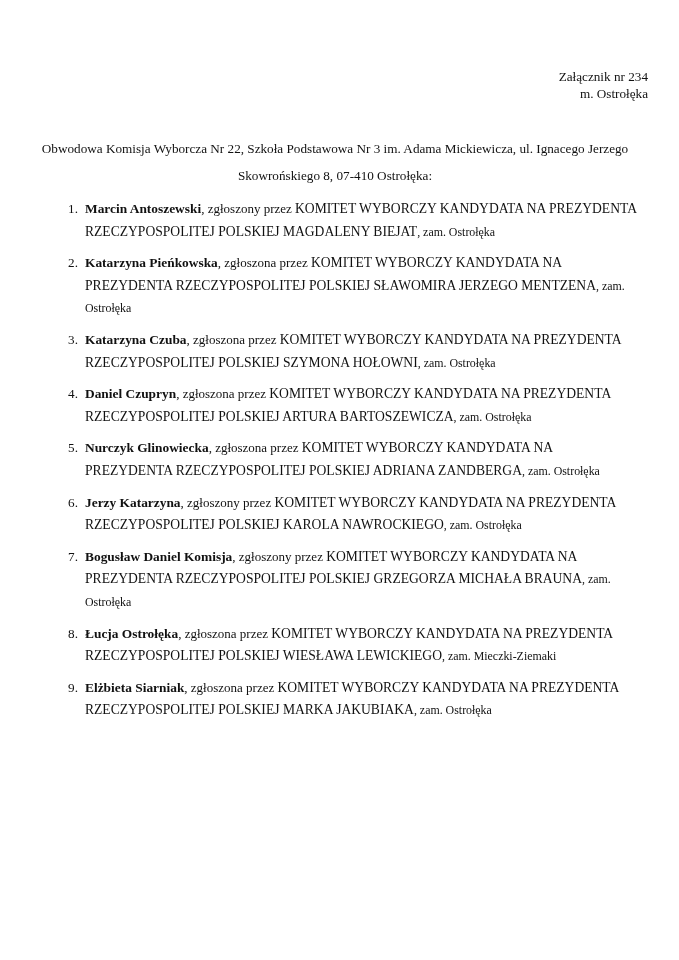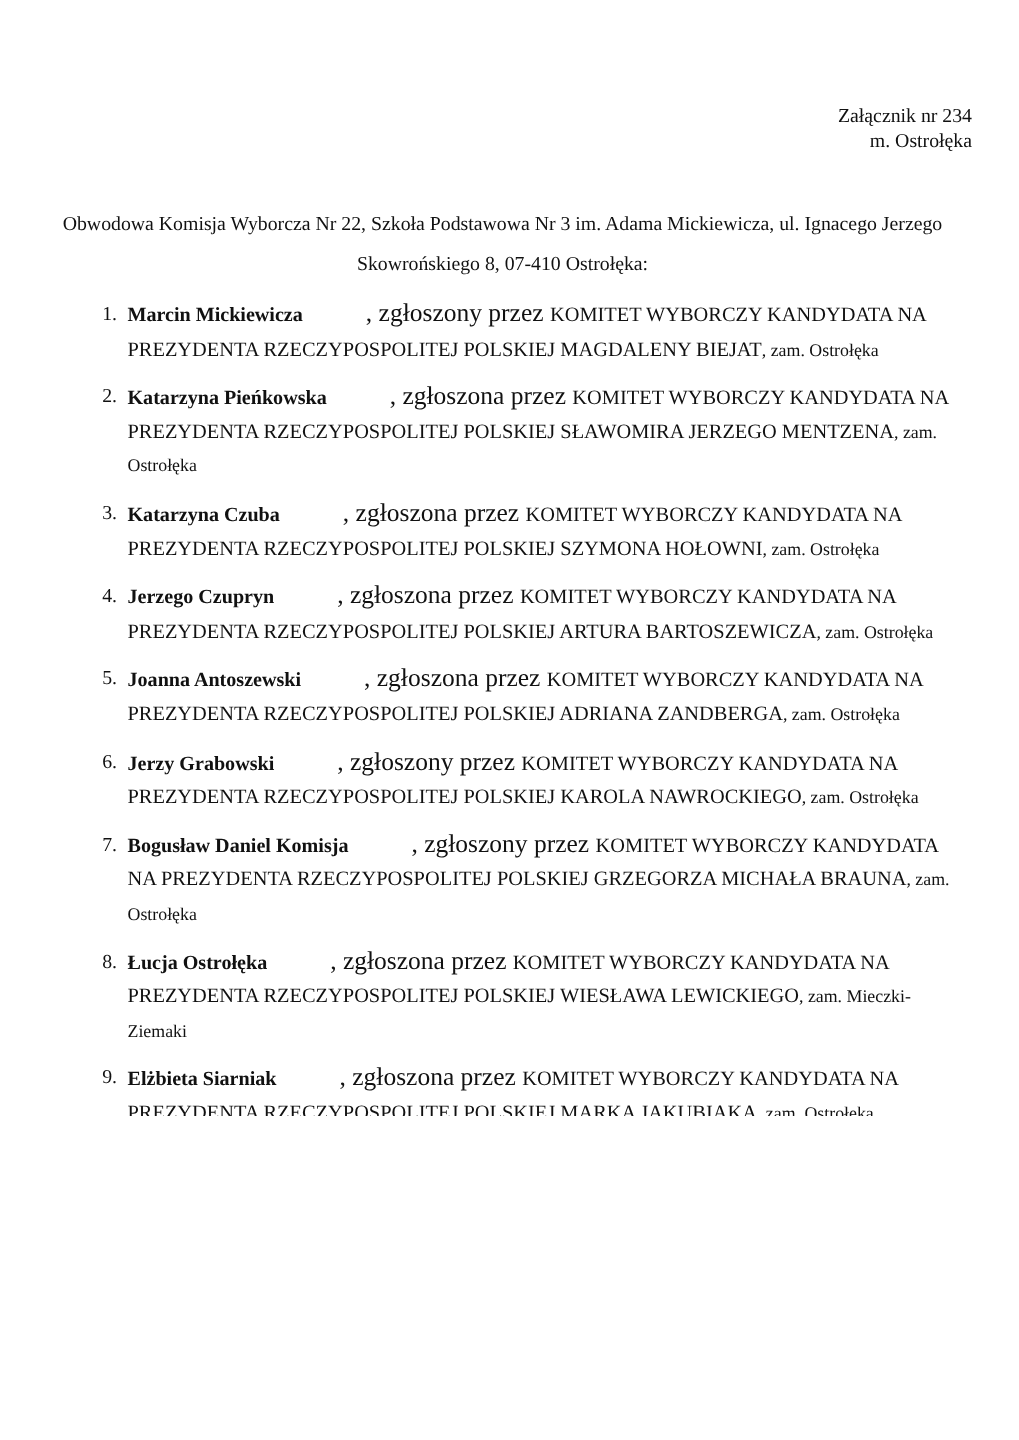--- a/index.html
+++ b/index.html
@@ -79,22 +79,21 @@
   }
   .item-body {
     font-size: 13.6px;
     display: block;
   }
   .cand-name {
     font-weight: bold;
     font-size: 13.4px;
   }
   .submitted-by {
-    font-size: 17px;
-    margin-left: 42px;
+    font-size: 13px;
   }
   .committee {
     font-size: 13.6px;
   }
   .residence {
     font-size: 11.9px;
   }
 </style>
 </head>
 <body>
@@ -104,41 +103,41 @@
   <div class="doc-header">
     <span class="hdr-line">Załącznik nr 234</span>
     <span class="hdr-line">m. Ostrołęka</span>
   </div>
 
   <p class="intro">Obwodowa Komisja Wyborcza Nr 22, Szkoła Podstawowa Nr 3 im. Adama Mickiewicza, ul. Ignacego Jerzego Skowrońskiego 8, 07-410 Ostrołęka:</p>
 
   <ol class="member-list">
       <li class="member-item">
         <span class="item-number">1.</span>
-        <span class="item-body"><span class="cand-name">Marcin Mickiewicza</span><span class="submitted-by">, zgłoszony przez </span><span class="committee">KOMITET WYBORCZY KANDYDATA NA PREZYDENTA RZECZYPOSPOLITEJ POLSKIEJ MAGDALENY BIEJAT</span><span class="residence">, zam. Ostrołęka</span></span>
+        <span class="item-body"><span class="cand-name">Marcin Antoszewski</span><span class="submitted-by">, zgłoszony przez </span><span class="committee">KOMITET WYBORCZY KANDYDATA NA PREZYDENTA RZECZYPOSPOLITEJ POLSKIEJ MAGDALENY BIEJAT</span><span class="residence">, zam. Ostrołęka</span></span>
       </li>
       <li class="member-item">
         <span class="item-number">2.</span>
         <span class="item-body"><span class="cand-name">Katarzyna Pieńkowska</span><span class="submitted-by">, zgłoszona przez </span><span class="committee">KOMITET WYBORCZY KANDYDATA NA PREZYDENTA RZECZYPOSPOLITEJ POLSKIEJ SŁAWOMIRA JERZEGO MENTZENA</span><span class="residence">, zam. Ostrołęka</span></span>
       </li>
       <li class="member-item">
         <span class="item-number">3.</span>
         <span class="item-body"><span class="cand-name">Katarzyna Czuba</span><span class="submitted-by">, zgłoszona przez </span><span class="committee">KOMITET WYBORCZY KANDYDATA NA PREZYDENTA RZECZYPOSPOLITEJ POLSKIEJ SZYMONA HOŁOWNI</span><span class="residence">, zam. Ostrołęka</span></span>
       </li>
       <li class="member-item">
         <span class="item-number">4.</span>
-        <span class="item-body"><span class="cand-name">Jerzego Czupryn</span><span class="submitted-by">, zgłoszona przez </span><span class="committee">KOMITET WYBORCZY KANDYDATA NA PREZYDENTA RZECZYPOSPOLITEJ POLSKIEJ ARTURA BARTOSZEWICZA</span><span class="residence">, zam. Ostrołęka</span></span>
+        <span class="item-body"><span class="cand-name">Daniel Czupryn</span><span class="submitted-by">, zgłoszona przez </span><span class="committee">KOMITET WYBORCZY KANDYDATA NA PREZYDENTA RZECZYPOSPOLITEJ POLSKIEJ ARTURA BARTOSZEWICZA</span><span class="residence">, zam. Ostrołęka</span></span>
       </li>
       <li class="member-item">
         <span class="item-number">5.</span>
-        <span class="item-body"><span class="cand-name">Joanna Antoszewski</span><span class="submitted-by">, zgłoszona przez </span><span class="committee">KOMITET WYBORCZY KANDYDATA NA PREZYDENTA RZECZYPOSPOLITEJ POLSKIEJ ADRIANA ZANDBERGA</span><span class="residence">, zam. Ostrołęka</span></span>
+        <span class="item-body"><span class="cand-name">Nurczyk Glinowiecka</span><span class="submitted-by">, zgłoszona przez </span><span class="committee">KOMITET WYBORCZY KANDYDATA NA PREZYDENTA RZECZYPOSPOLITEJ POLSKIEJ ADRIANA ZANDBERGA</span><span class="residence">, zam. Ostrołęka</span></span>
       </li>
       <li class="member-item">
         <span class="item-number">6.</span>
-        <span class="item-body"><span class="cand-name">Jerzy Grabowski</span><span class="submitted-by">, zgłoszony przez </span><span class="committee">KOMITET WYBORCZY KANDYDATA NA PREZYDENTA RZECZYPOSPOLITEJ POLSKIEJ KAROLA NAWROCKIEGO</span><span class="residence">, zam. Ostrołęka</span></span>
+        <span class="item-body"><span class="cand-name">Jerzy Katarzyna</span><span class="submitted-by">, zgłoszony przez </span><span class="committee">KOMITET WYBORCZY KANDYDATA NA PREZYDENTA RZECZYPOSPOLITEJ POLSKIEJ KAROLA NAWROCKIEGO</span><span class="residence">, zam. Ostrołęka</span></span>
       </li>
       <li class="member-item">
         <span class="item-number">7.</span>
         <span class="item-body"><span class="cand-name">Bogusław Daniel Komisja</span><span class="submitted-by">, zgłoszony przez </span><span class="committee">KOMITET WYBORCZY KANDYDATA NA PREZYDENTA RZECZYPOSPOLITEJ POLSKIEJ GRZEGORZA MICHAŁA BRAUNA</span><span class="residence">, zam. Ostrołęka</span></span>
       </li>
       <li class="member-item">
         <span class="item-number">8.</span>
         <span class="item-body"><span class="cand-name">Łucja Ostrołęka</span><span class="submitted-by">, zgłoszona przez </span><span class="committee">KOMITET WYBORCZY KANDYDATA NA PREZYDENTA RZECZYPOSPOLITEJ POLSKIEJ WIESŁAWA LEWICKIEGO</span><span class="residence">, zam. Mieczki-Ziemaki</span></span>
       </li>
       <li class="member-item">

